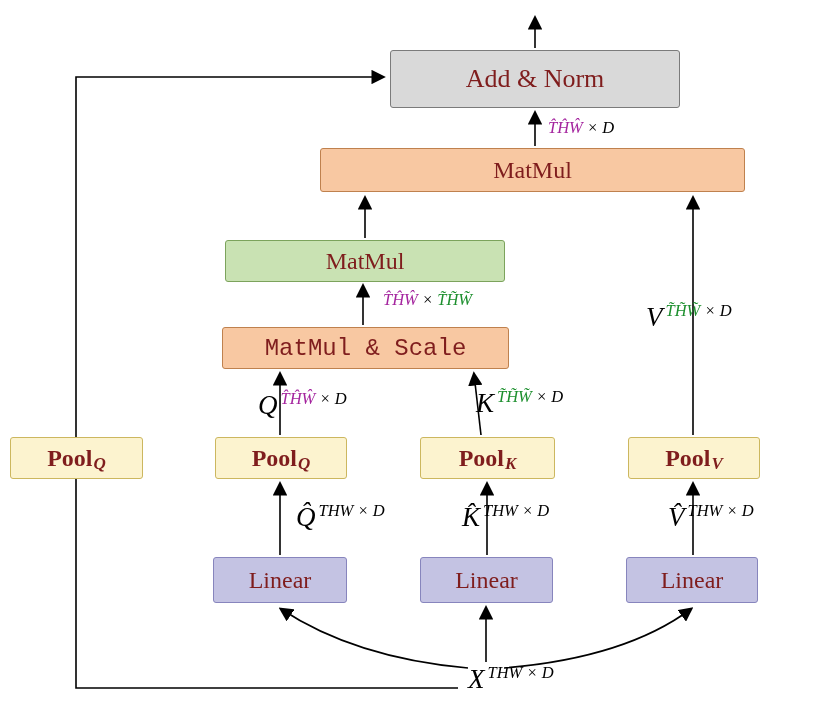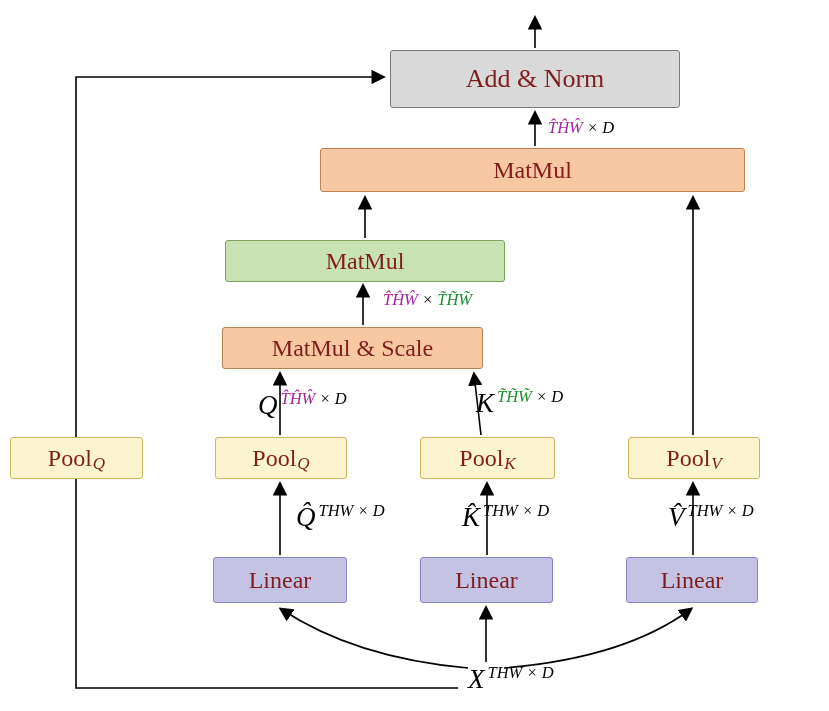--- a/index.html
+++ b/index.html
@@ -17,40 +17,40 @@
   .box {
     position:absolute; box-sizing:border-box; z-index:2;
     border-radius:3px; border:1.4px solid #777777;
     display:flex; align-items:center; justify-content:center;
     font-family:"Liberation Serif", serif;
     font-size:24px; color:#7f1d1d; white-space:nowrap;
   }
   .gray   { background:#d9d9d9; border-color:#7b7b7b; }
   .orange { background:#f8c8a2; border-color:#bf814e; }
   .green  { background:#c9e2b3; border-color:#7ca35c; }
-  .yellow { background:#fcf3cf; border-color:#ccb75f; }
+  .yellow { background:#fcf3cf; border-color:#ccb75f;font-weight:bold; }
   .purple { background:#c4c3e3; border-color:#8785bd; }
 
   .bsub { font-size:17px; font-style:italic; position:relative; top:6px; margin-left:1px; }
 
   .mathlabel {
     position:absolute; z-index:2;
     font-family:"Liberation Serif", serif; font-style:italic;
     font-size:16.5px; color:#000; white-space:nowrap;
   }
   .mathlabel .var { font-size:27px; }
   .mathlabel .sup { position:relative; top:-10px; margin-left:3px; }
   .mag { color:#a4249e;margin-top:21px; }
   .grn { color:#1d8f2e; }
 
   
   .p-addnorm      { left:390px; top:50px;  width:290px; height:58px; font-size:26px; }
   .p-matmul       { left:320px; top:148px; width:425px; height:44px; }
   .p-softmax      { left:225px; top:240px; width:280px; height:42px; }
-  .p-matmulscale  { left:222px; top:327px; width:261px; height:42px; }
+  .p-matmulscale  { left:222px; top:327px; width:287px; height:42px;font-family:Liberation Mono, monospace; }
   .p-poolq-left   { left:10px;  top:437px; width:133px; height:42px; }
   .p-poolq        { left:215px; top:437px; width:132px; height:42px; }
   .p-poolk        { left:420px; top:437px; width:135px; height:42px; }
   .p-poolv        { left:628px; top:437px; width:132px; height:42px; }
   .p-linq         { left:213px; top:557px; width:134px; height:46px; }
   .p-link         { left:420px; top:557px; width:133px; height:46px; }
   .p-linv         { left:626px; top:557px; width:132px; height:46px; }
 
   
   .p-dim-matmul-out { left:548px; top:118px; }
@@ -149,20 +149,23 @@
   </div>
 
   <div class="mathlabel p-lbl-q">
     <span class="var">Q</span><span class="sup"><span class="mag">T̂ĤŴ</span><span> × D</span></span>
   </div>
 
   <div class="mathlabel p-lbl-k">
     <span class="var">K</span><span class="sup"><span class="grn">T̃H̃W̃</span><span> × D</span></span>
   </div>
 
+  <div class="mathlabel p-lbl-v">
+    <span class="var">V</span><span class="sup"><span class="grn">T̃H̃W̃</span><span> × D</span></span>
+  </div>
 
   <div class="mathlabel p-lbl-qh">
     <span class="var">Q̂</span><span class="sup"><span>THW</span><span> × D</span></span>
   </div>
 
   <div class="mathlabel p-lbl-kh">
     <span class="var">K̂</span><span class="sup"><span>THW</span><span> × D</span></span>
   </div>
 
   <div class="mathlabel p-lbl-vh">

